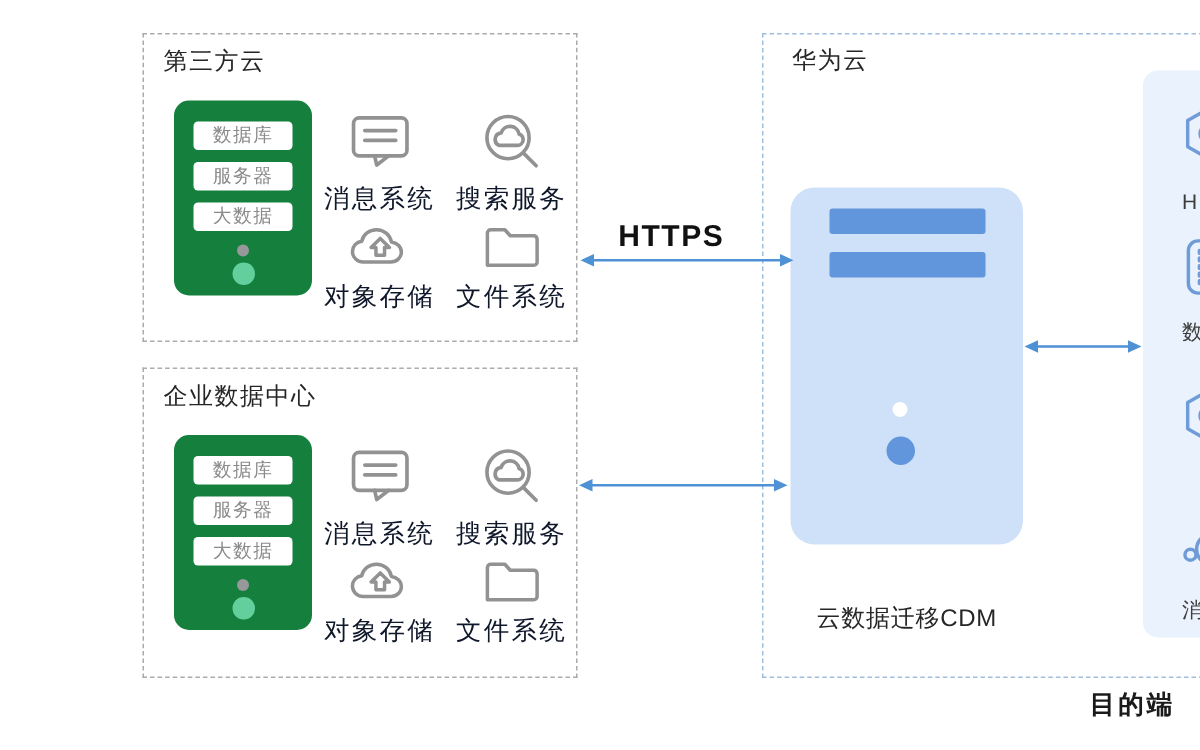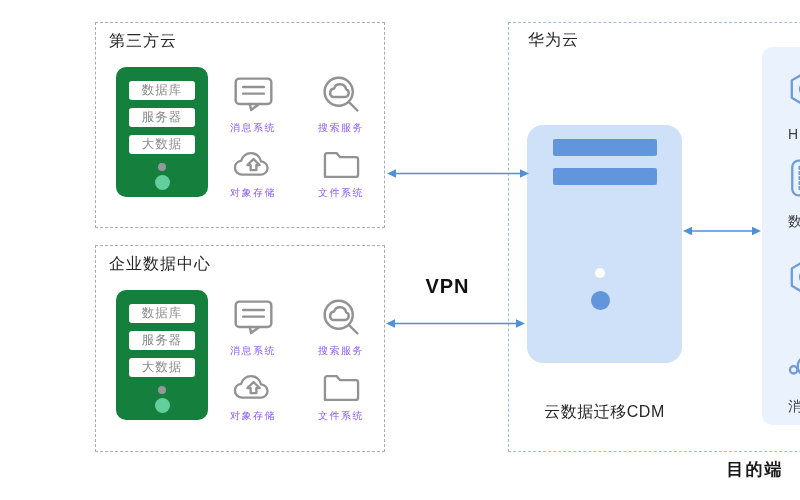--- a/index.html
+++ b/index.html
@@ -21,21 +21,21 @@
   .tower{position:absolute;left:20px;top:44px;width:92px;height:130px;background:#15803d;border-radius:10px;}
   .chip{position:absolute;left:13px;width:66px;height:19px;background:#ffffff;border-radius:3px;
         color:#8a8a8a;font-size:12.5px;line-height:19px;text-align:center;letter-spacing:1px;white-space:nowrap;}
   .chip1{top:14px}.chip2{top:41px}.chip3{top:68px}
   .dot-gray{position:absolute;left:42px;top:96px;width:8px;height:8px;border-radius:50%;background:#97989a;}
   .dot-green{position:absolute;left:39px;top:108px;width:15px;height:15px;border-radius:50%;background:#63cf9d;}
 
   
   .svc{position:absolute;width:96px;display:flex;flex-direction:column;align-items:center;}
   .svc svg{display:block;}
-  .svc .lbl{margin-top:3px;font-size:10px;color:#8b5cf6;letter-spacing:1.5px;white-space:nowrap;}
+  .svc .lbl{margin-top:3px;font-size:17px;color:#0f172a;letter-spacing:1.5px;white-space:nowrap;}
   .c1r1{left:109px;top:50px}.c2r1{left:197px;top:50px}
   .c1r2{left:109px;top:120px}.c2r2{left:197px;top:120px}
   .gry{stroke:#929292;fill:none;stroke-width:2.6;stroke-linecap:round;stroke-linejoin:round;}
 
   
   .cdm{position:absolute;left:527px;top:125px;width:155px;height:238px;background:#cfe1f8;border-radius:16px;}
   .cdm .bar{position:absolute;left:26px;width:104px;height:17px;background:#6296dc;border-radius:2px;}
   .bar1{top:14px}.bar2{top:43px}
   .cdm .wdot{position:absolute;left:68px;top:143px;width:10px;height:10px;border-radius:50%;background:#ffffff;}
   .cdm .bdot{position:absolute;left:64px;top:166px;width:19px;height:19px;border-radius:50%;background:#6296dc;}
@@ -211,17 +211,17 @@
       <line x1="393" y1="323.5" x2="518" y2="323.5"></line>
       <polygon points="386,323.5 395,319.3 395,327.7" stroke="none"></polygon>
       <polygon points="525,323.5 516,319.3 516,327.7" stroke="none"></polygon>
 
       <line x1="690" y1="231" x2="754" y2="231"></line>
       <polygon points="683,231 692,226.8 692,235.2" stroke="none"></polygon>
       <polygon points="761,231 752,226.8 752,235.2" stroke="none"></polygon>
     </g>
   </svg>
 
-  <div class="link-lbl" id="vpn-label">VPN</div>
+  <div class="link-lbl" id="https-label">HTTPS</div>
 
   <div class="end-lbl" id="dest-label">目的端</div>
 
 </div>
 
 </body></html>

